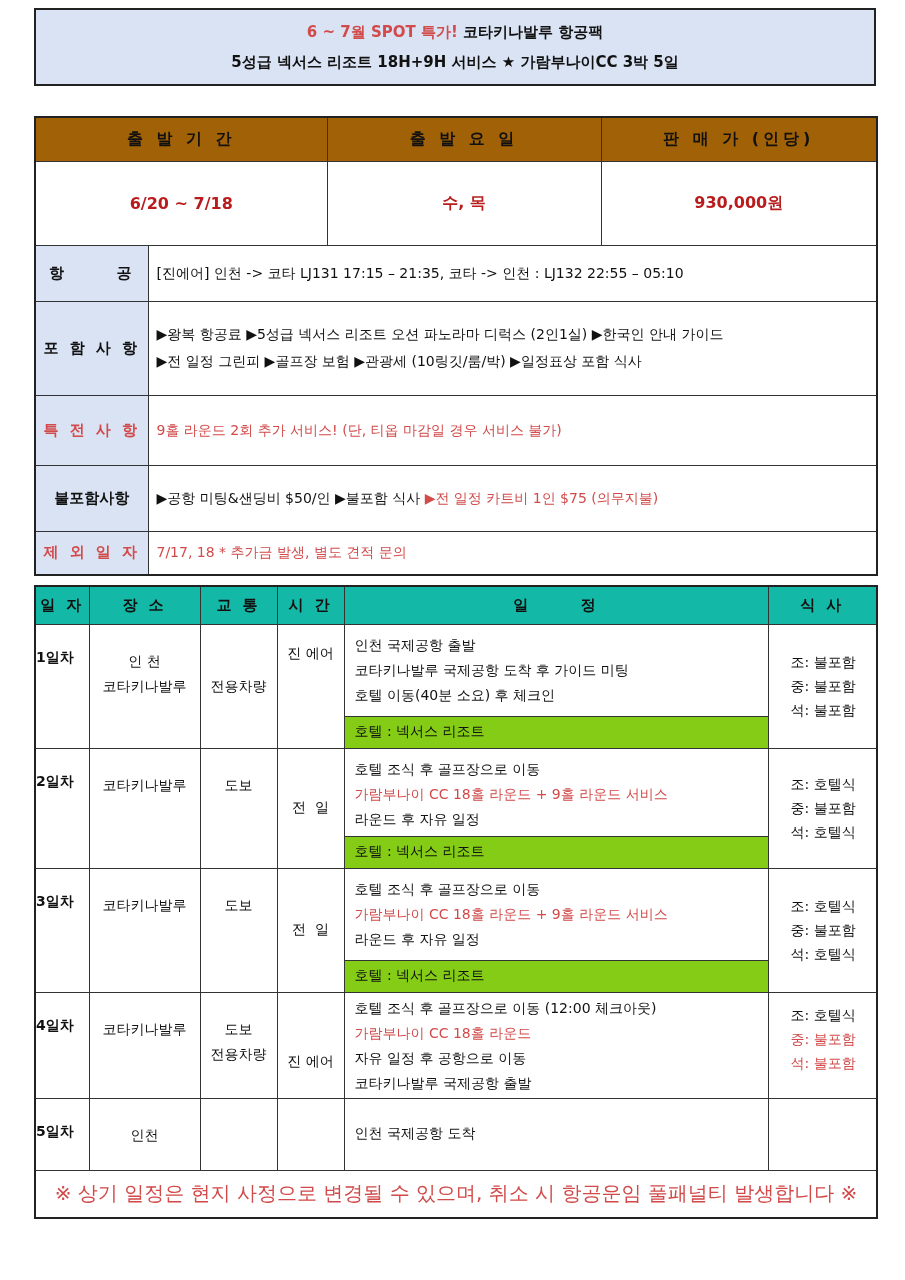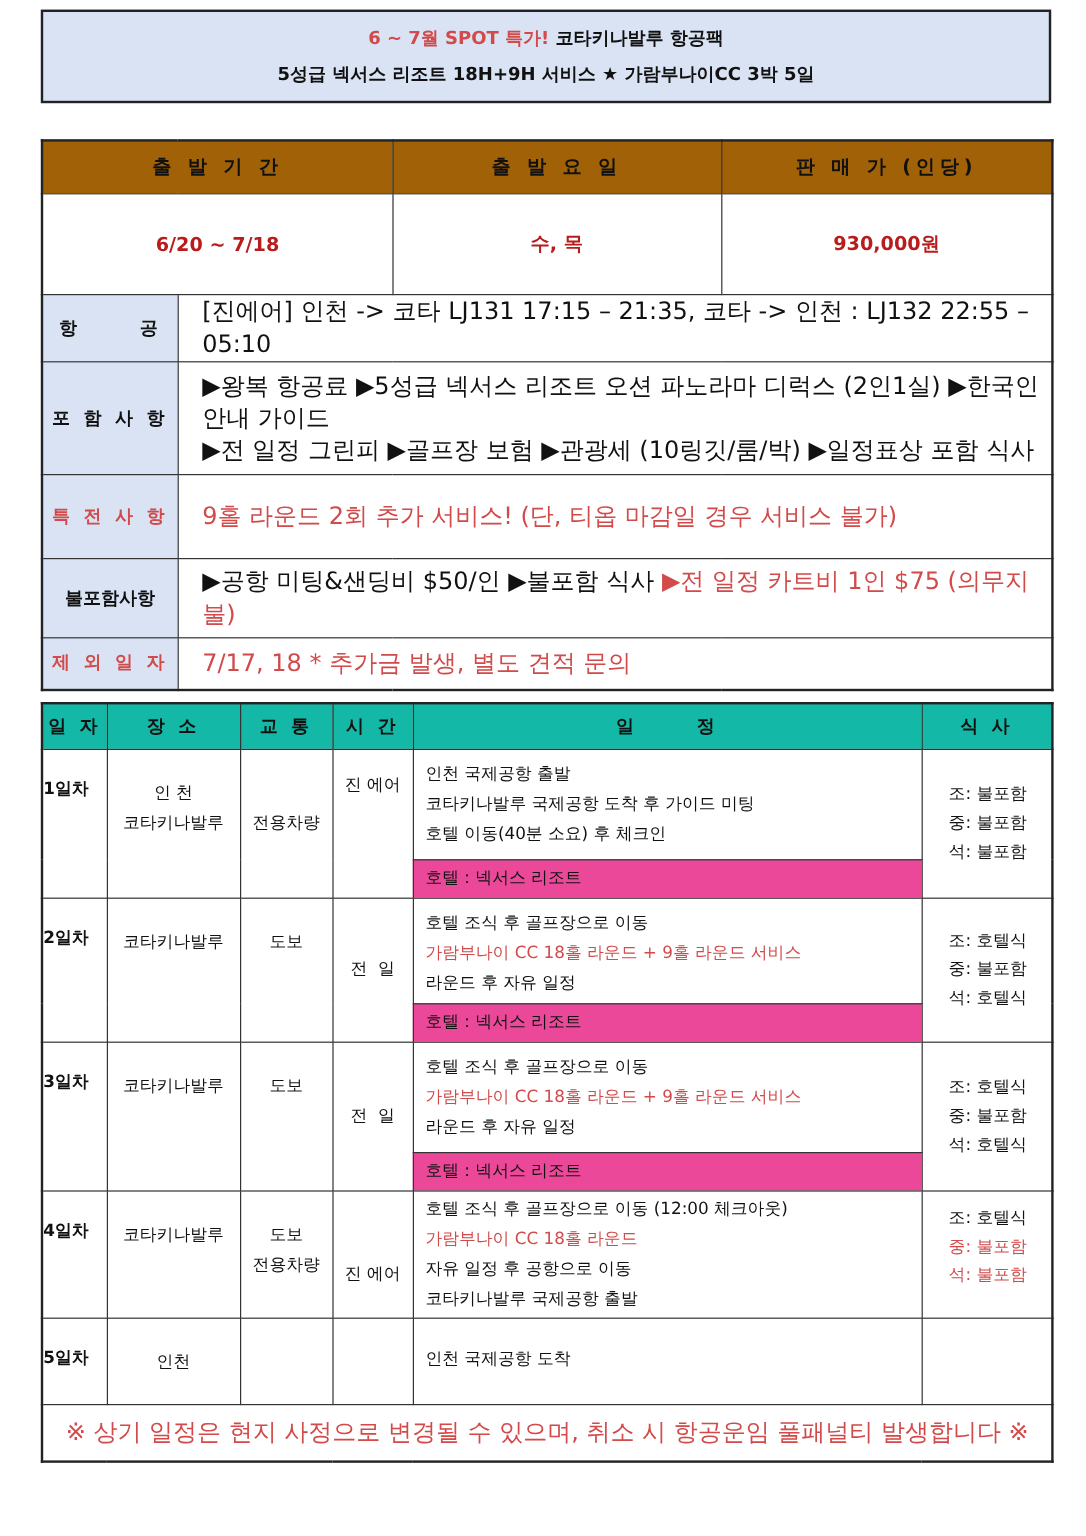--- a/index.html
+++ b/index.html
@@ -18,34 +18,34 @@
   
   table { border-collapse: collapse; table-layout: fixed; }
   .info {
     position: absolute; left: 34px; top: 116px; width: 842px;
     border: 2px solid #222;
   }
   .info td, .info th { border: 1px solid #333; font-size: 14px; }
   .info .hdr th { height: 44px; background: #a16207; font-size: 16px; font-weight: bold; letter-spacing: 4px; }
   .info .big td { height: 84px; text-align: center; font-size: 16px; font-weight: bold; color: #b91c1c; }
   .info .lbl { background: #dae3f3; text-align: center; font-weight: bold; font-size: 15px; letter-spacing: 3px; }
-  .info .val { padding-left: 20px; font-size: 20px; line-height: 27px; margin-top: 24px; }
+  .info .val { padding-left: 8px; font-size: 14px; line-height: 27px; margin-top: 24px; }
 
   
   .sched {
     position: absolute; left: 34px; top: 585px; width: 842px;
     border: 2px solid #222;
   }
   .sched td, .sched th { border: 1px solid #333; font-size: 14px; vertical-align: top; }
   .sched th { height: 38px; background: #14b8a6; font-size: 15px; font-weight: bold; text-align: center; vertical-align: middle; letter-spacing: 3px; }
   .sched .c-day { padding-top: 24px; font-weight: bold; }
   .sched .c-place, .sched .c-trans { text-align: center; padding-top: 24px; line-height: 25px; }
   .sched .c-time { text-align: center; }
   .sched .c-plan { padding-left: 10px; line-height: 25px; padding-top: 8px; }
-  .sched .c-hotel { background: #ec4899; padding-left: 10px; height: 32px; vertical-align: middle; }
+  .sched .c-hotel { background: #84cc16; padding-left: 10px; height: 32px; vertical-align: middle; }
   .sched .c-meal { text-align: left; padding-left: 22px; line-height: 24px; vertical-align: middle; }
   .sched .footer-note { height: 48px; text-align: center; vertical-align: middle; color: #d24a4a; font-size: 20px; }
 </style>
 </head>
 <body>
 
 <div class="title-box">
   <div>
     <span class="red">6 ~ 7월 SPOT 특가!</span><span> 코타키나발루 항공팩</span>
   </div>

